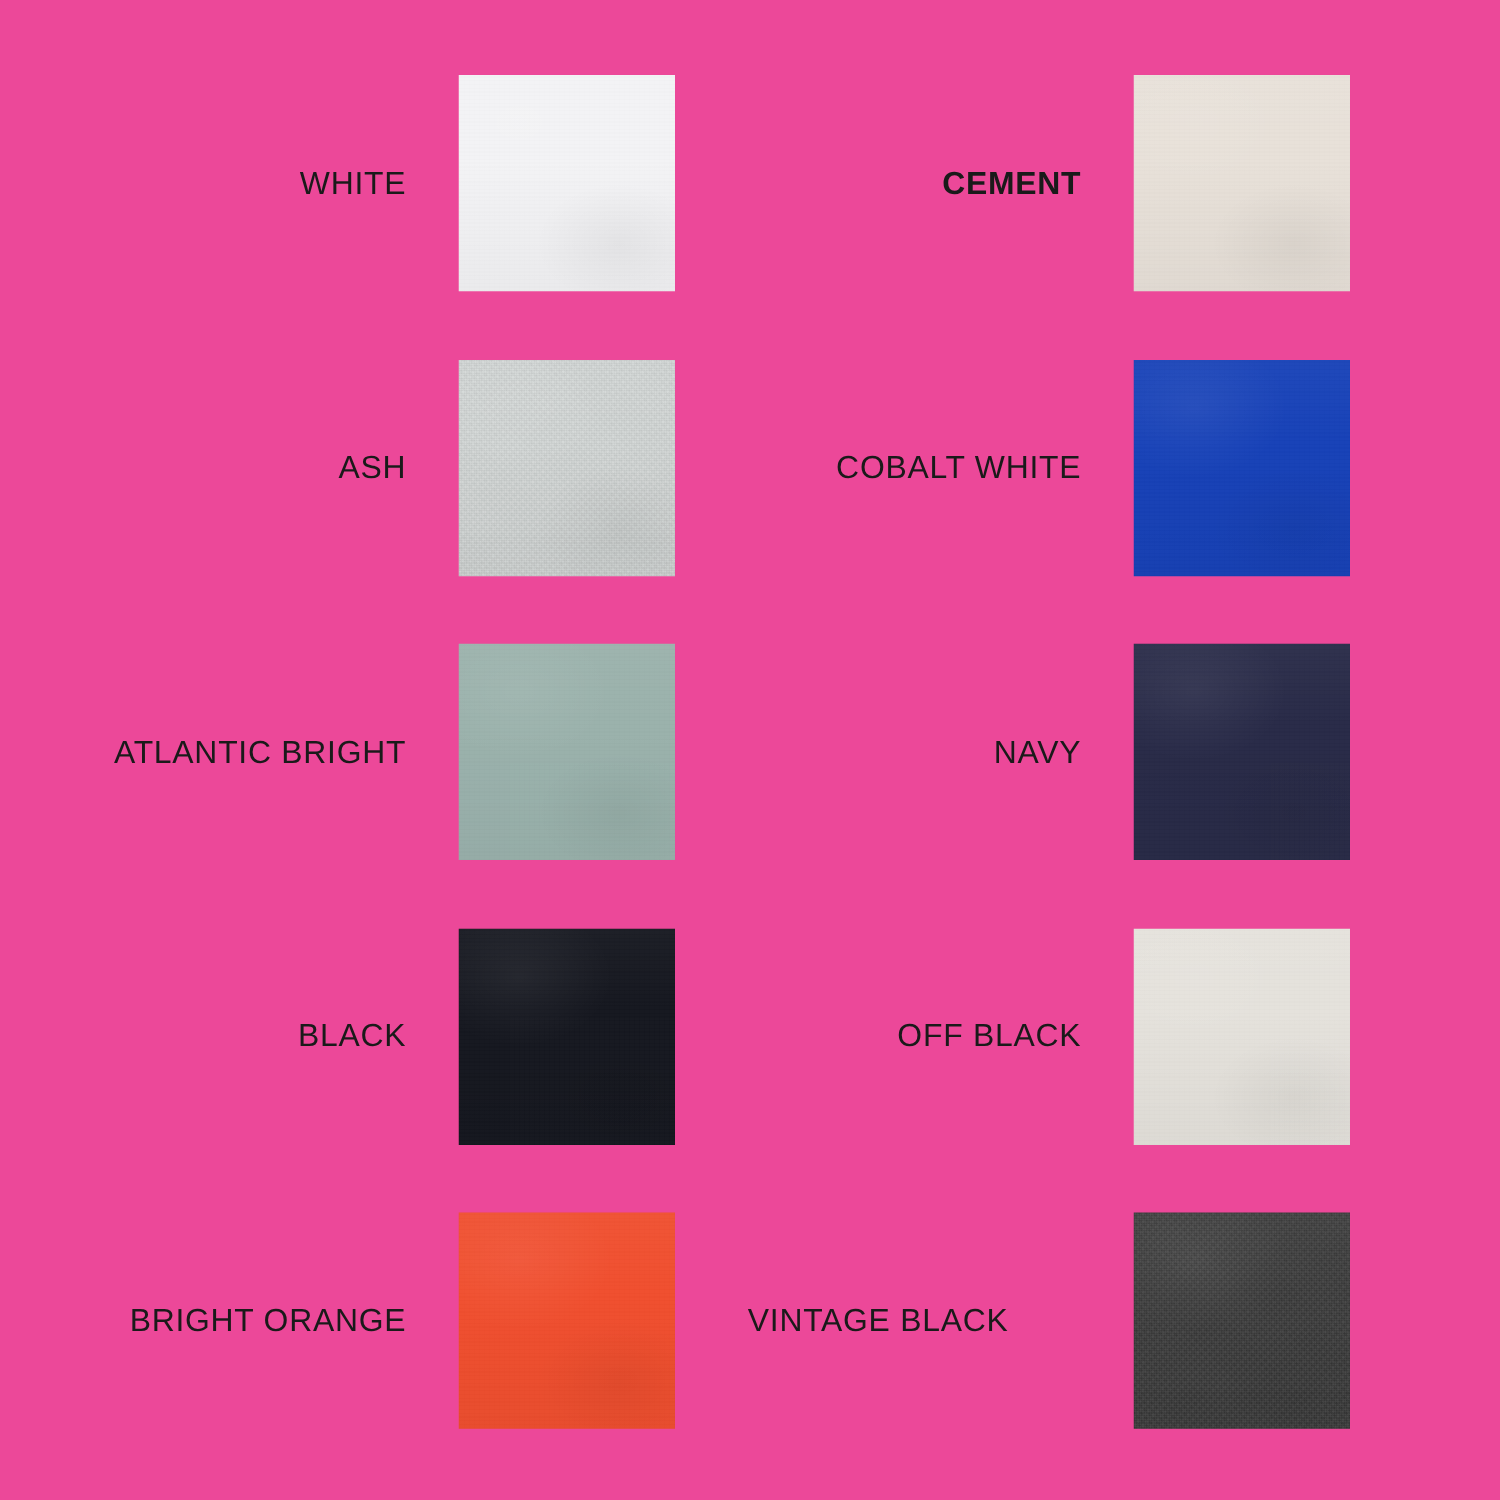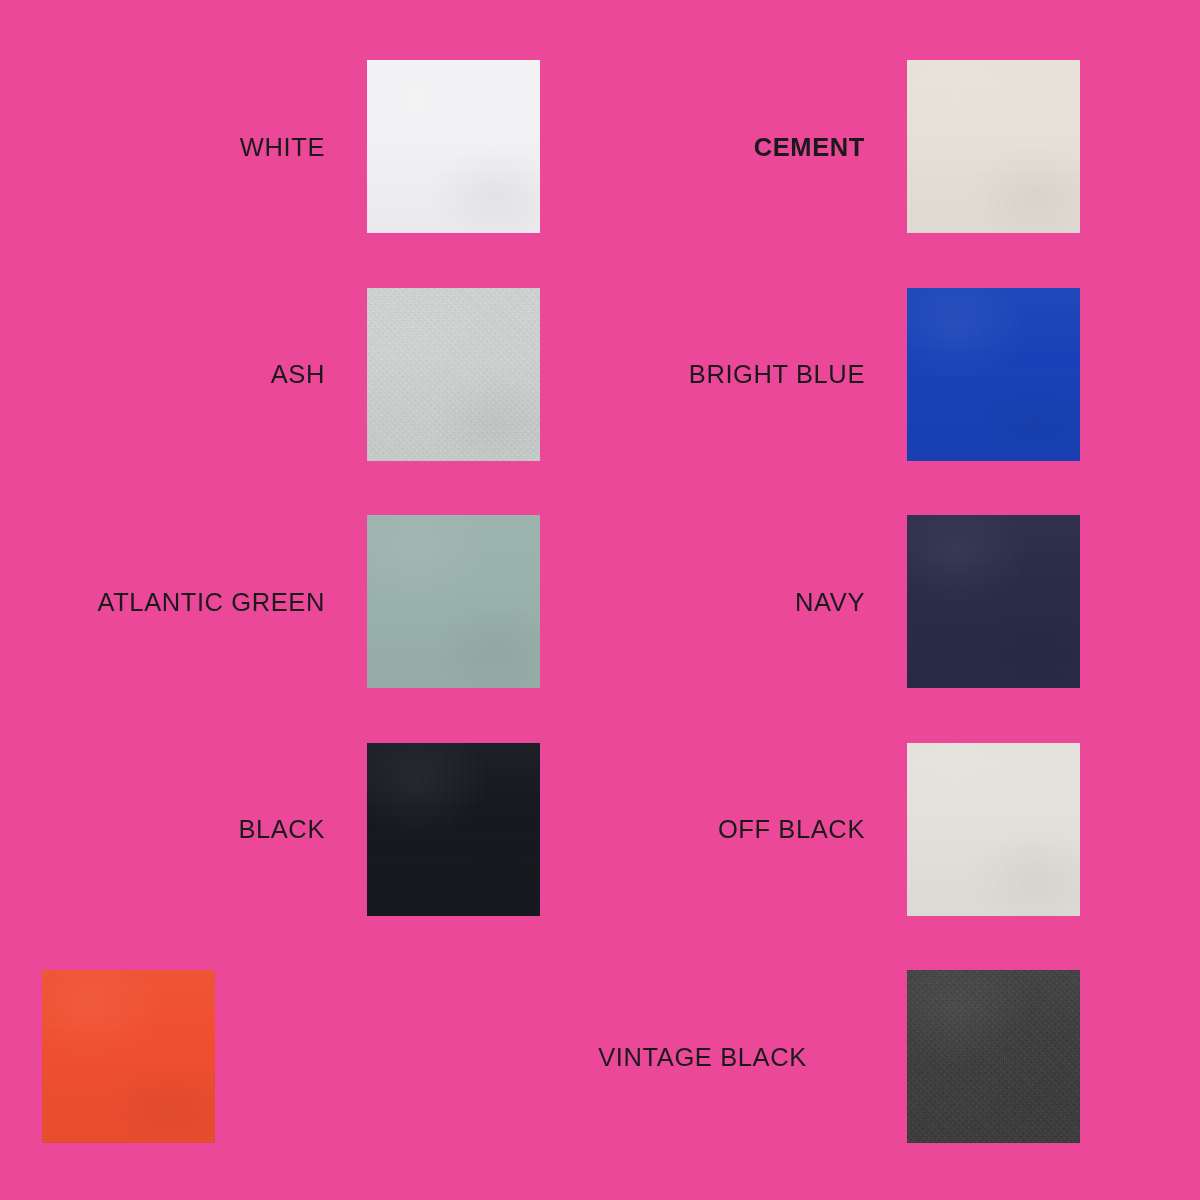--- a/index.html
+++ b/index.html
@@ -120,27 +120,27 @@
         <div class="swatch-chip knit" title="CEMENT" style="background-color: rgb(232, 225, 217);"></div>
       </div>
     </div>
     <div class="swatch-cell">
       <div class="swatch-label" style="color: rgb(26, 26, 26);">ASH</div>
       <div class="swatch-chip-wrap">
         <div class="swatch-chip textured" title="ASH" style="background-color: rgb(210, 214, 213);"></div>
       </div>
     </div>
     <div class="swatch-cell">
-      <div class="swatch-label" style="color: rgb(26, 26, 26);">BRIGHT BLUE</div>
+      <div class="swatch-label" style="color: rgb(26, 26, 26);">COBALT WHITE</div>
       <div class="swatch-chip-wrap">
         <div class="swatch-chip knit" title="COBALT BLUE" style="background-color: rgb(23, 65, 184);"></div>
       </div>
     </div>
     <div class="swatch-cell">
-      <div class="swatch-label" style="color: rgb(26, 26, 26);">ATLANTIC GREEN</div>
+      <div class="swatch-label" style="color: rgb(26, 26, 26);">ATLANTIC BRIGHT</div>
       <div class="swatch-chip-wrap">
         <div class="swatch-chip knit" title="ATLANTIC GREEN" style="background-color: rgb(154, 178, 172);"></div>
       </div>
     </div>
     <div class="swatch-cell">
       <div class="swatch-label" style="color: rgb(26, 26, 26);">NAVY</div>
       <div class="swatch-chip-wrap">
         <div class="swatch-chip knit" title="NAVY" style="background-color: rgb(40, 42, 71);"></div>
       </div>
     </div>
@@ -150,20 +150,21 @@
         <div class="swatch-chip knit" title="BLACK" style="background-color: rgb(21, 23, 31);"></div>
       </div>
     </div>
     <div class="swatch-cell">
       <div class="swatch-label" style="color: rgb(26, 26, 26);">OFF BLACK</div>
       <div class="swatch-chip-wrap">
         <div class="swatch-chip knit" title="OFF WHITE" style="background-color: rgb(229, 226, 220);"></div>
       </div>
     </div>
     <div class="swatch-cell">
+      <div class="swatch-label" style="color: rgb(26, 26, 26);">BRIGHT ORANGE</div>
       <div class="swatch-chip-wrap">
         <div class="swatch-chip knit" title="BRIGHT ORANGE" style="background-color: rgb(240, 78, 46);"></div>
       </div>
     </div>
     <div class="swatch-cell">
       <div class="swatch-label" style="color: rgb(26, 26, 26); text-align: center;">VINTAGE BLACK</div>
       <div class="swatch-chip-wrap">
         <div class="swatch-chip textured" title="VINTAGE BLACK" style="background-color: rgb(58, 58, 58);"></div>
       </div>
     </div>

